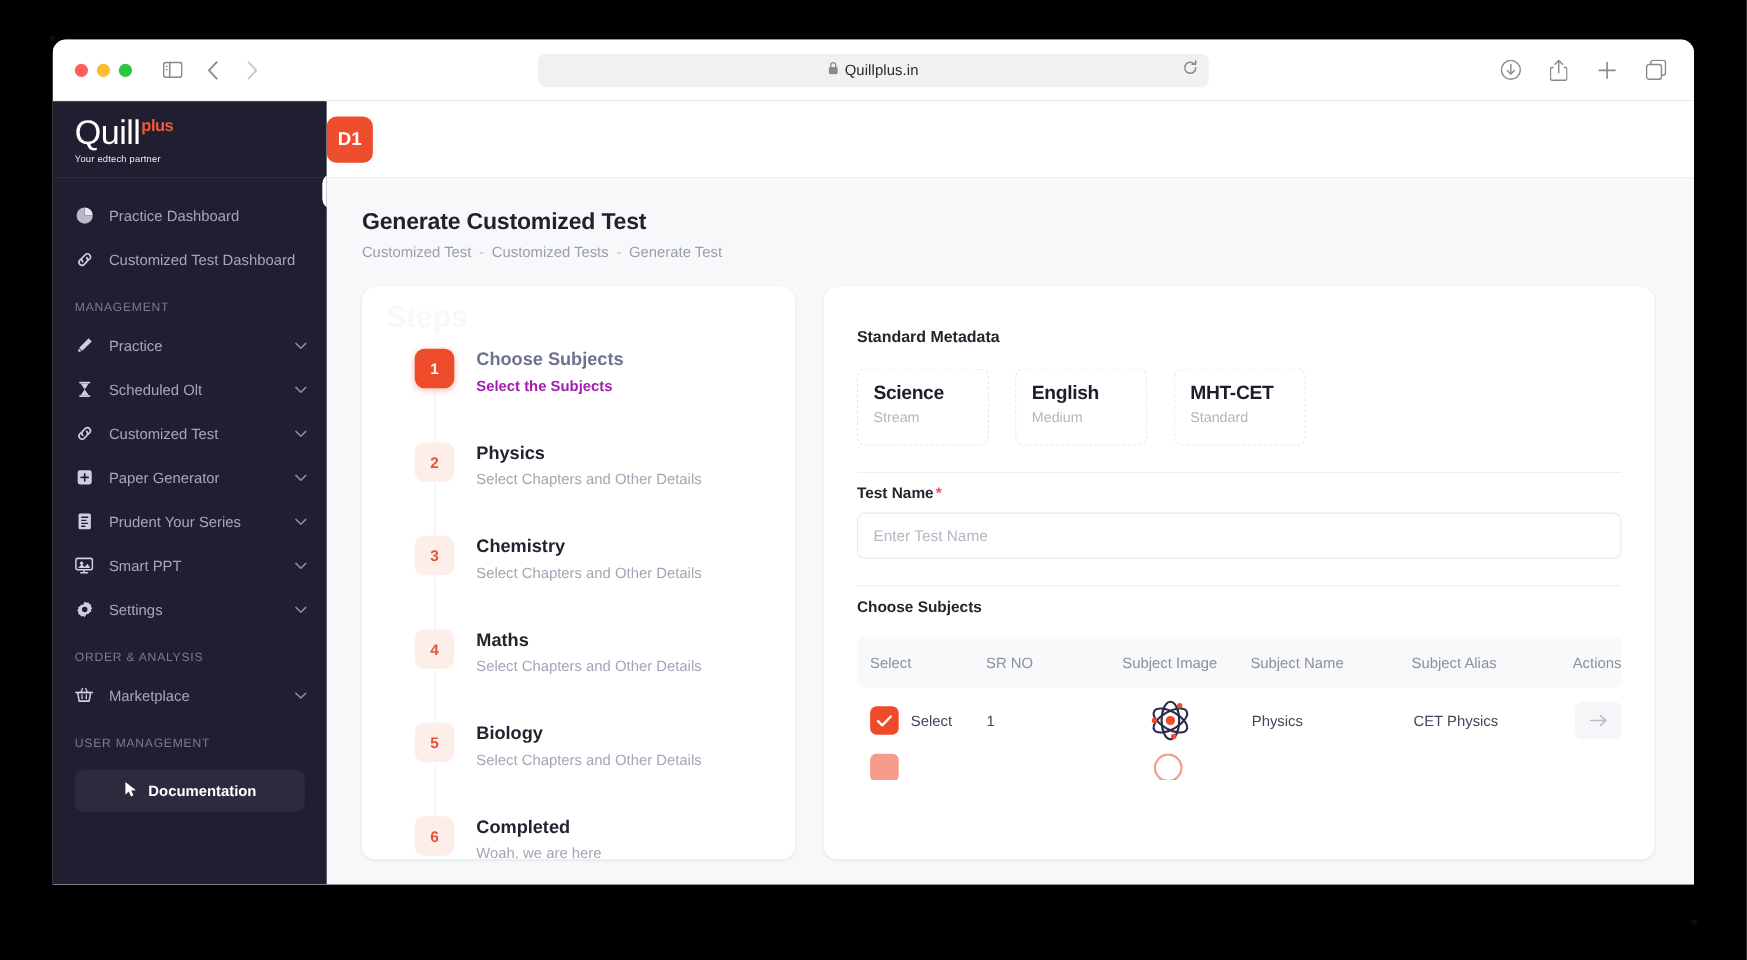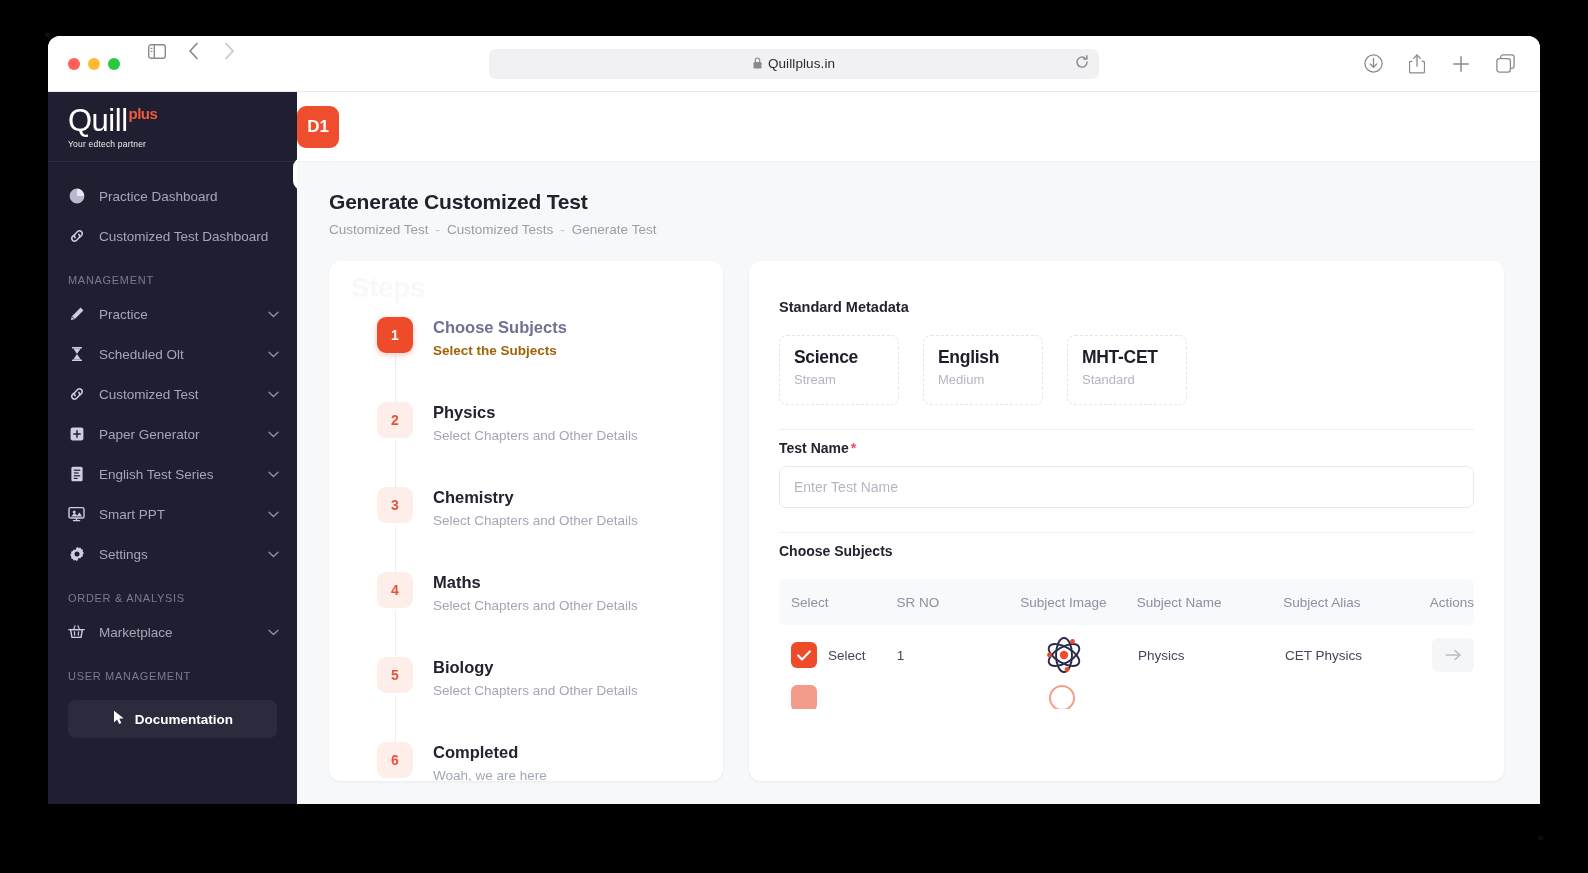--- a/index.html
+++ b/index.html
@@ -31,20 +31,21 @@
     border-radius: 12px 12px 0 0;
     overflow: hidden;
   }
 
   
   .toolbar {
     position: relative;
     height: 56px;
     background: #ffffff;
     display: flex;
+    align-items: center;
     padding: 0 20px;
     border-bottom: 1px solid #e9e9ea;
   }
   .traffic { display: flex; gap: 8px; align-items: center; margin-right: 22px; }
   .dot { width: 12px; height: 12px; border-radius: 50%; }
   .dot.red { background: #ff5f57; }
   .dot.yellow { background: #febc2e; }
   .dot.green { background: #28c840; }
 
   .tb-icon {
@@ -272,21 +273,21 @@
     font-size: 16.5px; font-weight: 700;
     color: #22232e;
     line-height: 1.25;
   }
   .step.active .step-title { color: #6e7191; }
   .step-desc {
     margin-top: 5px;
     font-size: 13.5px;
     color: #a3a6b4;
   }
-  .step.active .step-desc { color: #a16207; font-weight: 600; }
+  .step.active .step-desc { color: #a21caf; font-weight: 600; }
 
   
   .form-card {
     flex: 1;
     height: 520px;
     padding: 38px 30px 0 30px;
     position: relative;
     overflow: hidden;
   }
   .section-label {
@@ -578,21 +579,21 @@
         <div class="nav-item">
           <span class="ico">
             <svg width="16" height="16" viewBox="0 0 16 16">
                 <rect x="2.4" y="0.8" width="11.2" height="14.4" rx="1.5" fill="#cfcee0"></rect>
                 <line x1="4.8" y1="4.2" x2="11.2" y2="4.2" stroke="#201f31" stroke-width="1.2"></line>
                 <line x1="4.8" y1="7" x2="9.6" y2="7" stroke="#201f31" stroke-width="1.2"></line>
                 <line x1="4.8" y1="9.8" x2="11.2" y2="9.8" stroke="#201f31" stroke-width="1.2"></line>
                 <line x1="4.8" y1="12.4" x2="8.6" y2="12.4" stroke="#201f31" stroke-width="1.2"></line>
               </svg>
           </span>
-          <span class="label">English Test Series</span>
+          <span class="label">Prudent Your Series</span>
           <span class="chev">
               <svg width="11" height="7" viewBox="0 0 11 7">
                 <polyline points="1,1.2 5.5,5.6 10,1.2" fill="none" stroke="#8d8ca0" stroke-width="1.4" stroke-linecap="round" stroke-linejoin="round"></polyline>
               </svg>
             </span>
         </div>
 
         <div class="nav-item">
           <span class="ico">
             <svg width="17" height="16" viewBox="0 0 17 16">

